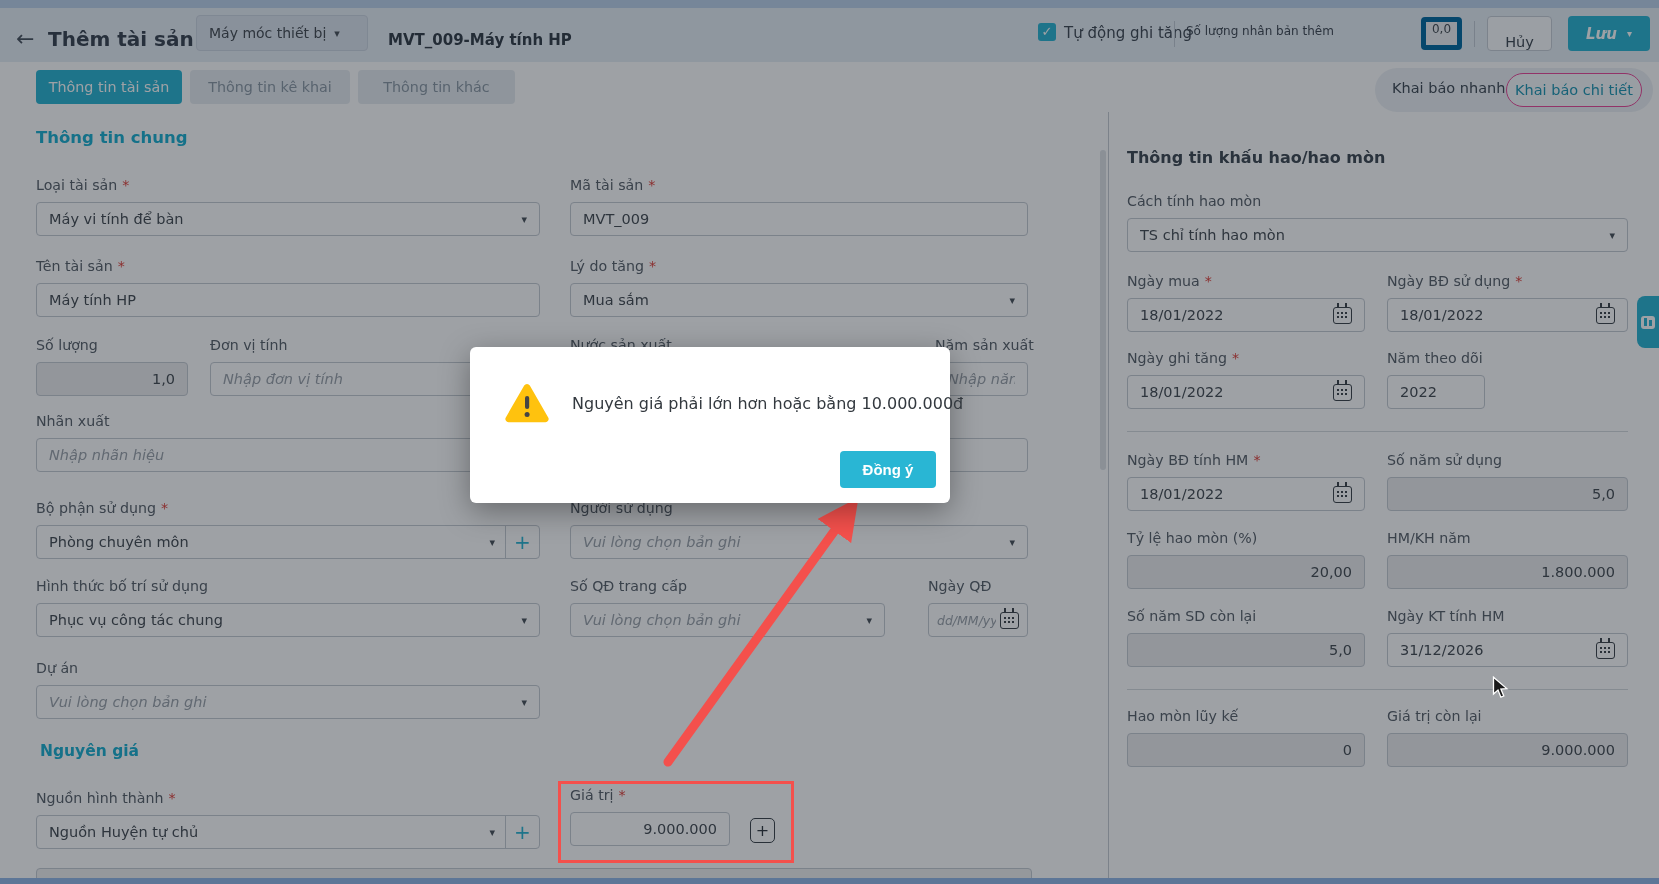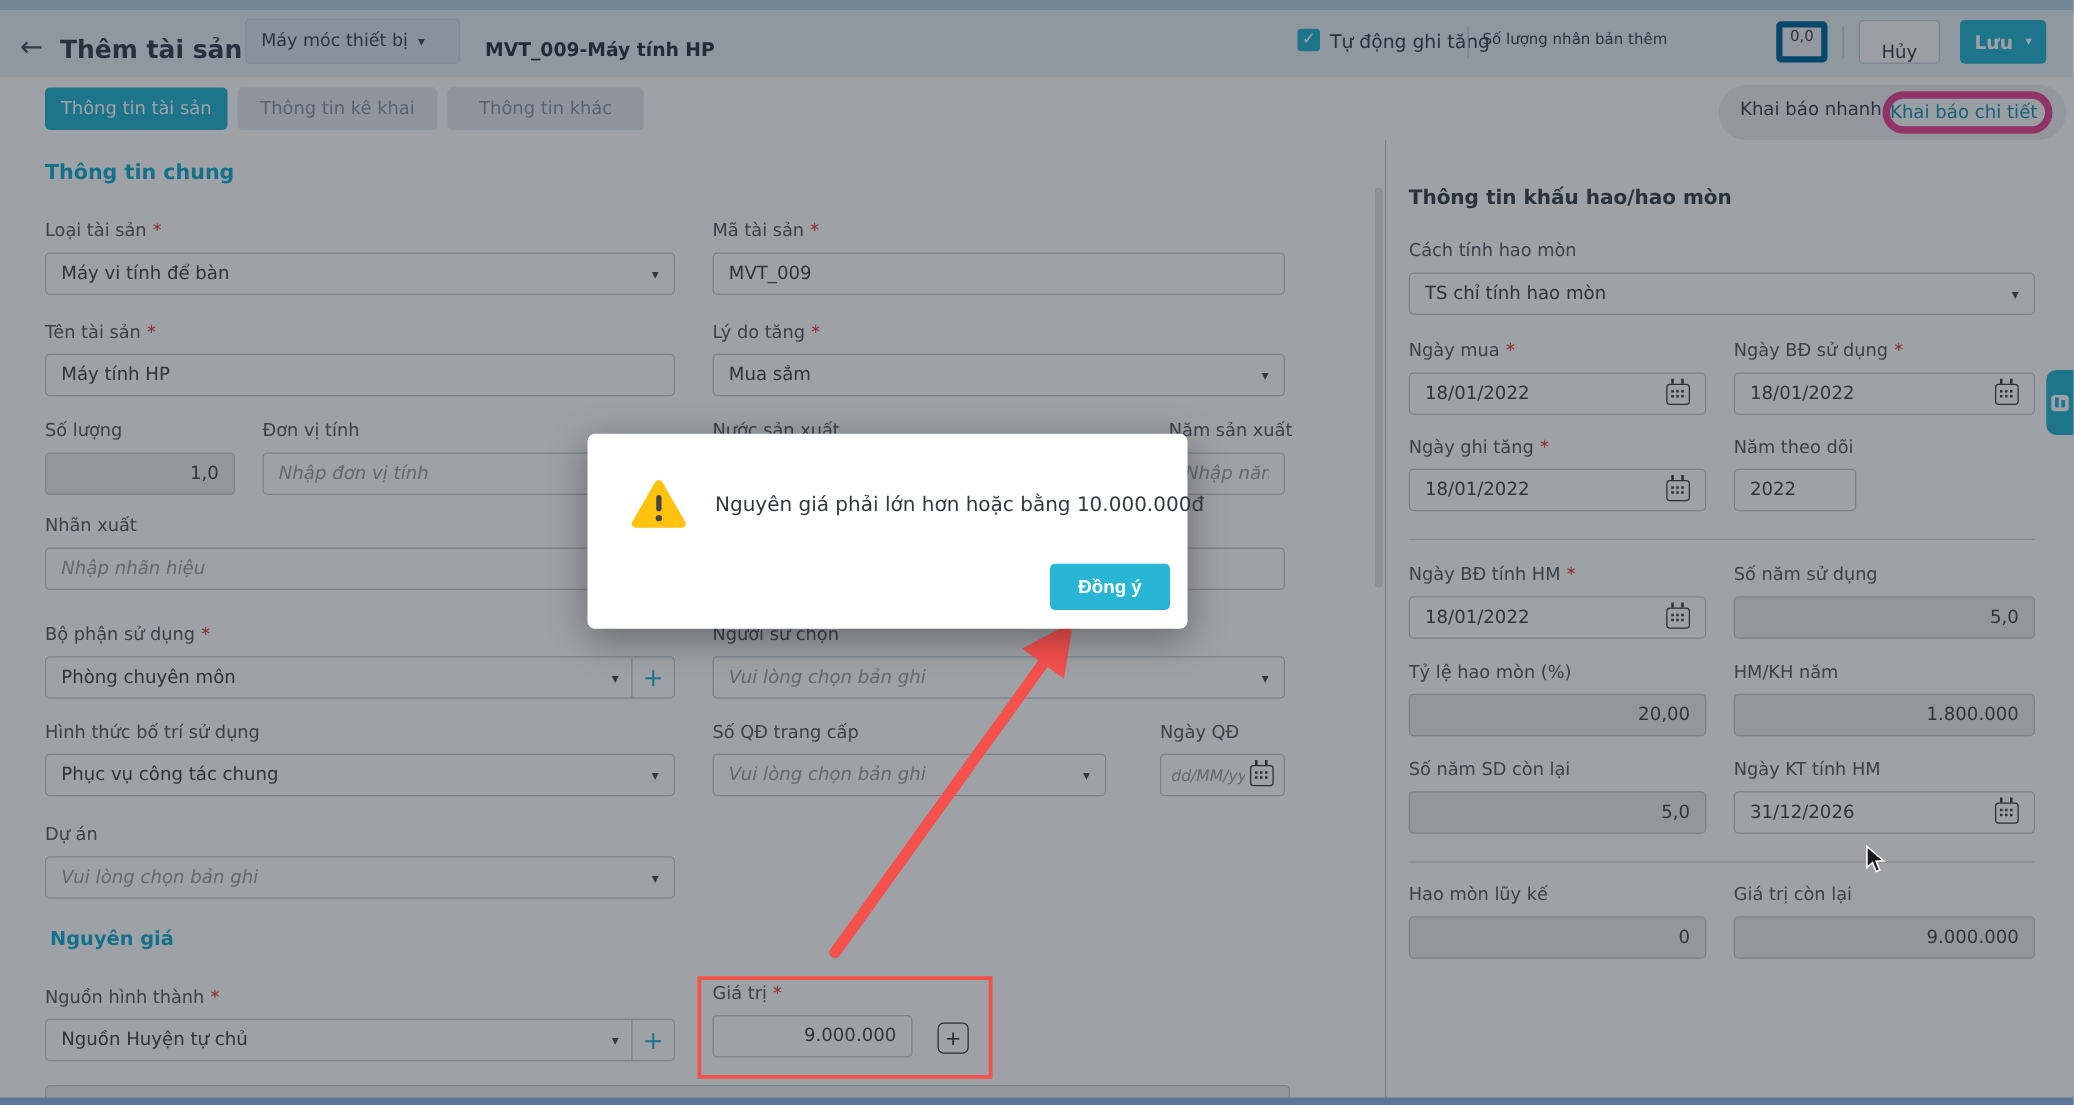--- a/index.html
+++ b/index.html
@@ -18,32 +18,32 @@
   .assettitle{position:absolute;left:388px;top:23px;font-size:15px;font-weight:bold;color:#333d47;}
   .cb{position:absolute;left:1038px;top:15px;width:18px;height:18px;background:#2ab4d2;border-radius:3px;
       color:#fff;font-size:13px;line-height:18px;text-align:center;cursor:pointer;}
   .cblabel{position:absolute;left:1064px;top:16px;font-size:15px;color:#3f4852;}
   .vbar{position:absolute;top:13px;width:1px;height:26px;background:#c2cad4;}
   .qtylabel{position:absolute;left:1186px;top:16px;font-size:12px;color:#3f4852;}
   .qtybox{position:absolute;left:1421px;top:9px;width:41px;height:33px;background:#eef0f3;border:5px solid #0369a1;
           border-radius:4px;font-size:12px;color:#454c53;display:flex;align-items:flex-start;justify-content:center;box-sizing:border-box;}
   .btn-cancel{position:absolute;left:1487px;top:8px;width:65px;height:35px;background:#fbfcfd;border:1px solid #c6cdd6;
           border-radius:4px;font-size:14.5px;color:#3f4852;display:flex;align-items:flex-end;justify-content:center;cursor:pointer;box-sizing:border-box;}
-  .btn-save{position:absolute;left:1568px;top:8px;width:69px;height:35px;background:#2ab4d2;border-radius:4px;
-          font-size:15px;font-weight:bold;color:#fff;display:flex;align-items:center;justify-content:center;gap:10px;cursor:pointer;}
+  .btn-save{position:absolute;left:1568px;top:8px;width:82px;height:35px;background:#2ab4d2;border-radius:4px;
+          font-size:15px;font-weight:bold;color:#fff;display:flex;align-items:center;justify-content:center;gap:10px;cursor:pointer;font-style:italic;}
   .btn-save .sc{font-size:10px;font-weight:normal;}
   
   .tab{position:absolute;top:70px;height:34px;border-radius:4px;display:flex;align-items:center;justify-content:center;
        font-size:14.3px;cursor:pointer;box-sizing:border-box;}
   .tab.active{background:#2ab4d2;color:#fff;}
   .tab.idle{background:#e7ecf1;color:#8b98a4;}
   .pillwrap{position:absolute;left:1375px;top:68px;width:278px;height:44px;background:#edf1f5;border-radius:22px;}
   .pill-quick{position:absolute;left:1392px;top:80px;font-size:14.5px;color:#3f4954;cursor:pointer;}
-  .pill-detail{position:absolute;left:1506px;top:73px;width:136px;height:34px;border:6px solid #ec4899;border-radius:17px;
-       color:#1f97b3;font-size:14.5px;display:flex;align-items:center;background:#f7fafc;cursor:pointer;box-sizing:border-box;}
+  .pill-detail{position:absolute;left:1506px;top:73px;width:136px;height:34px;border:1px solid #ec4899;border-radius:17px;
+       color:#1f97b3;font-size:14.5px;display:flex;align-items:center;justify-content:center;background:#f7fafc;cursor:pointer;box-sizing:border-box;}
   
   .sect{position:absolute;font-size:16.5px;font-weight:bold;color:#1cb0d0;}
   .paneltitle{position:absolute;font-size:16px;font-weight:bold;color:#3f4852;}
   .fld{position:absolute;}
   .lbl{font-size:14.2px;color:#59616a;height:19px;white-space:nowrap;}
   .req{color:#e0433d;margin-left:5px;}
   .ctl{margin-top:6px;height:34px;border:1px solid #c5cbd2;border-radius:4px;background:#fff;display:flex;
        align-items:center;padding:0 12px;font-size:14.5px;color:#454c53;position:relative;box-sizing:border-box;}
   .ctl .val{flex:1;white-space:nowrap;overflow:hidden;}
   .ctl.right .val{text-align:right;}
@@ -199,21 +199,21 @@
 
   <div class="fld" style="left:36px;top:500px;width:504px">
     <div class="lbl"><span>Bộ phận sử dụng</span><span class="req">*</span></div>
     <div class="ctl plus">
         <span class="val">Phòng chuyên môn</span>
         <span class="caret">▾</span>
         <span class="plus-seg">+</span>
       </div>
   </div>
   <div class="fld" style="left:570px;top:500px;width:458px">
-    <div class="lbl"><span>Người sử chọn</span></div>
+    <div class="lbl"><span>Người sử dụng</span></div>
     <div class="ctl">
         <span class="val ph">Vui lòng chọn bản ghi</span>
         <span class="caret">▾</span>
       </div>
   </div>
 
   <div class="fld" style="left:36px;top:578px;width:504px">
     <div class="lbl"><span>Hình thức bố trí sử dụng</span></div>
     <div class="ctl">
         <span class="val">Phục vụ công tác chung</span>

